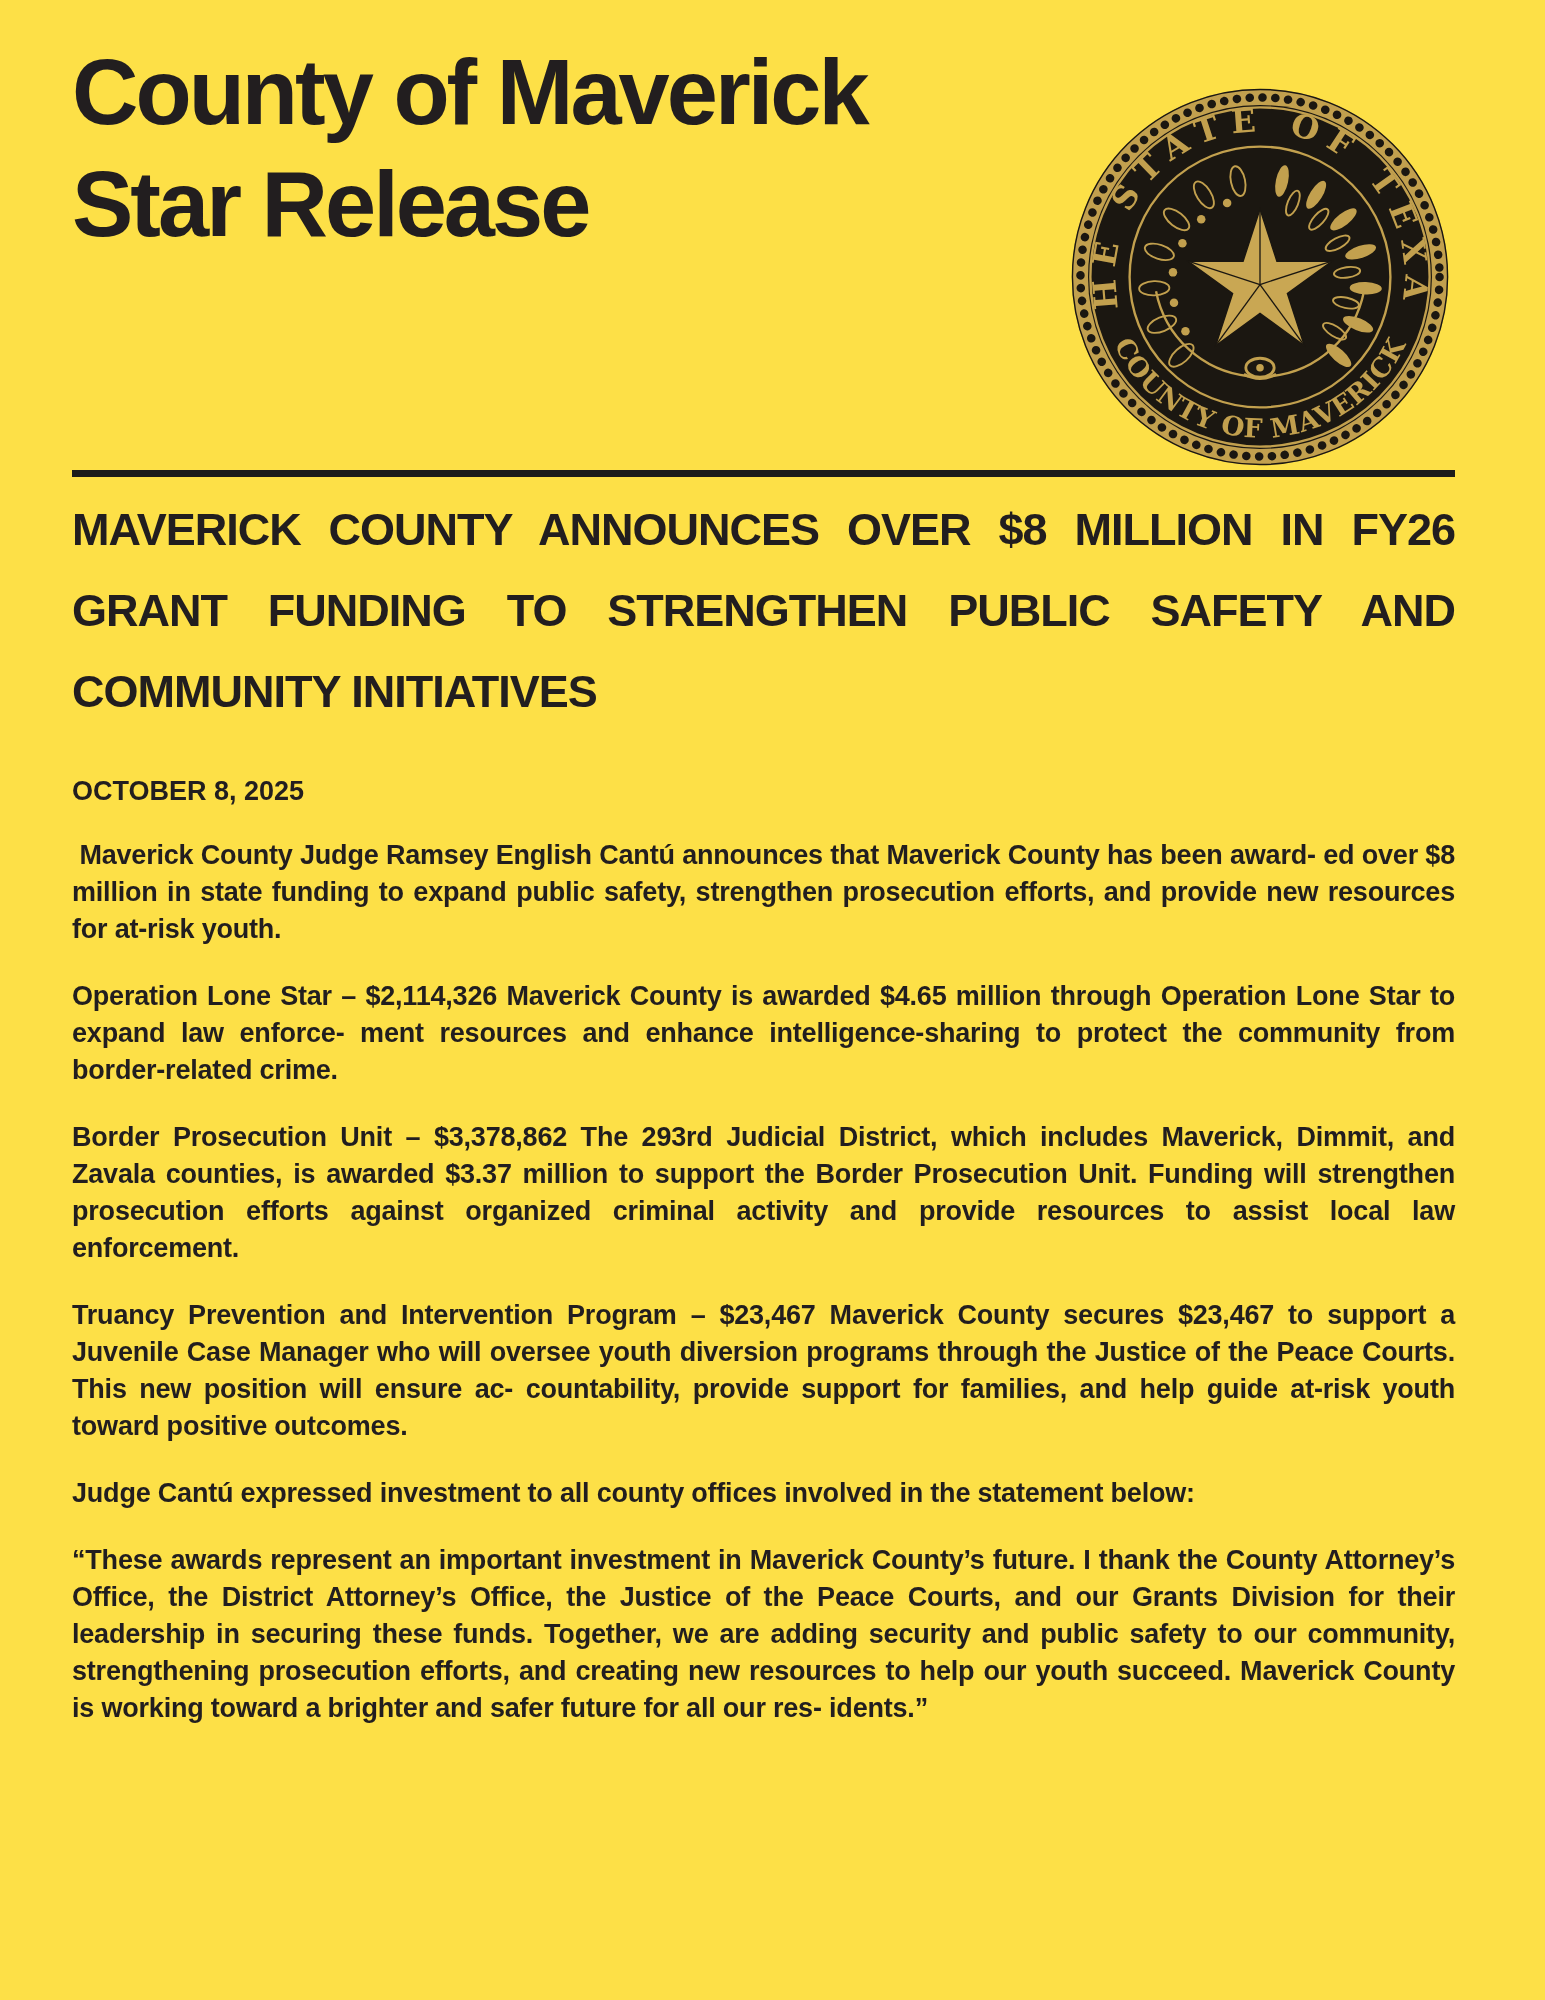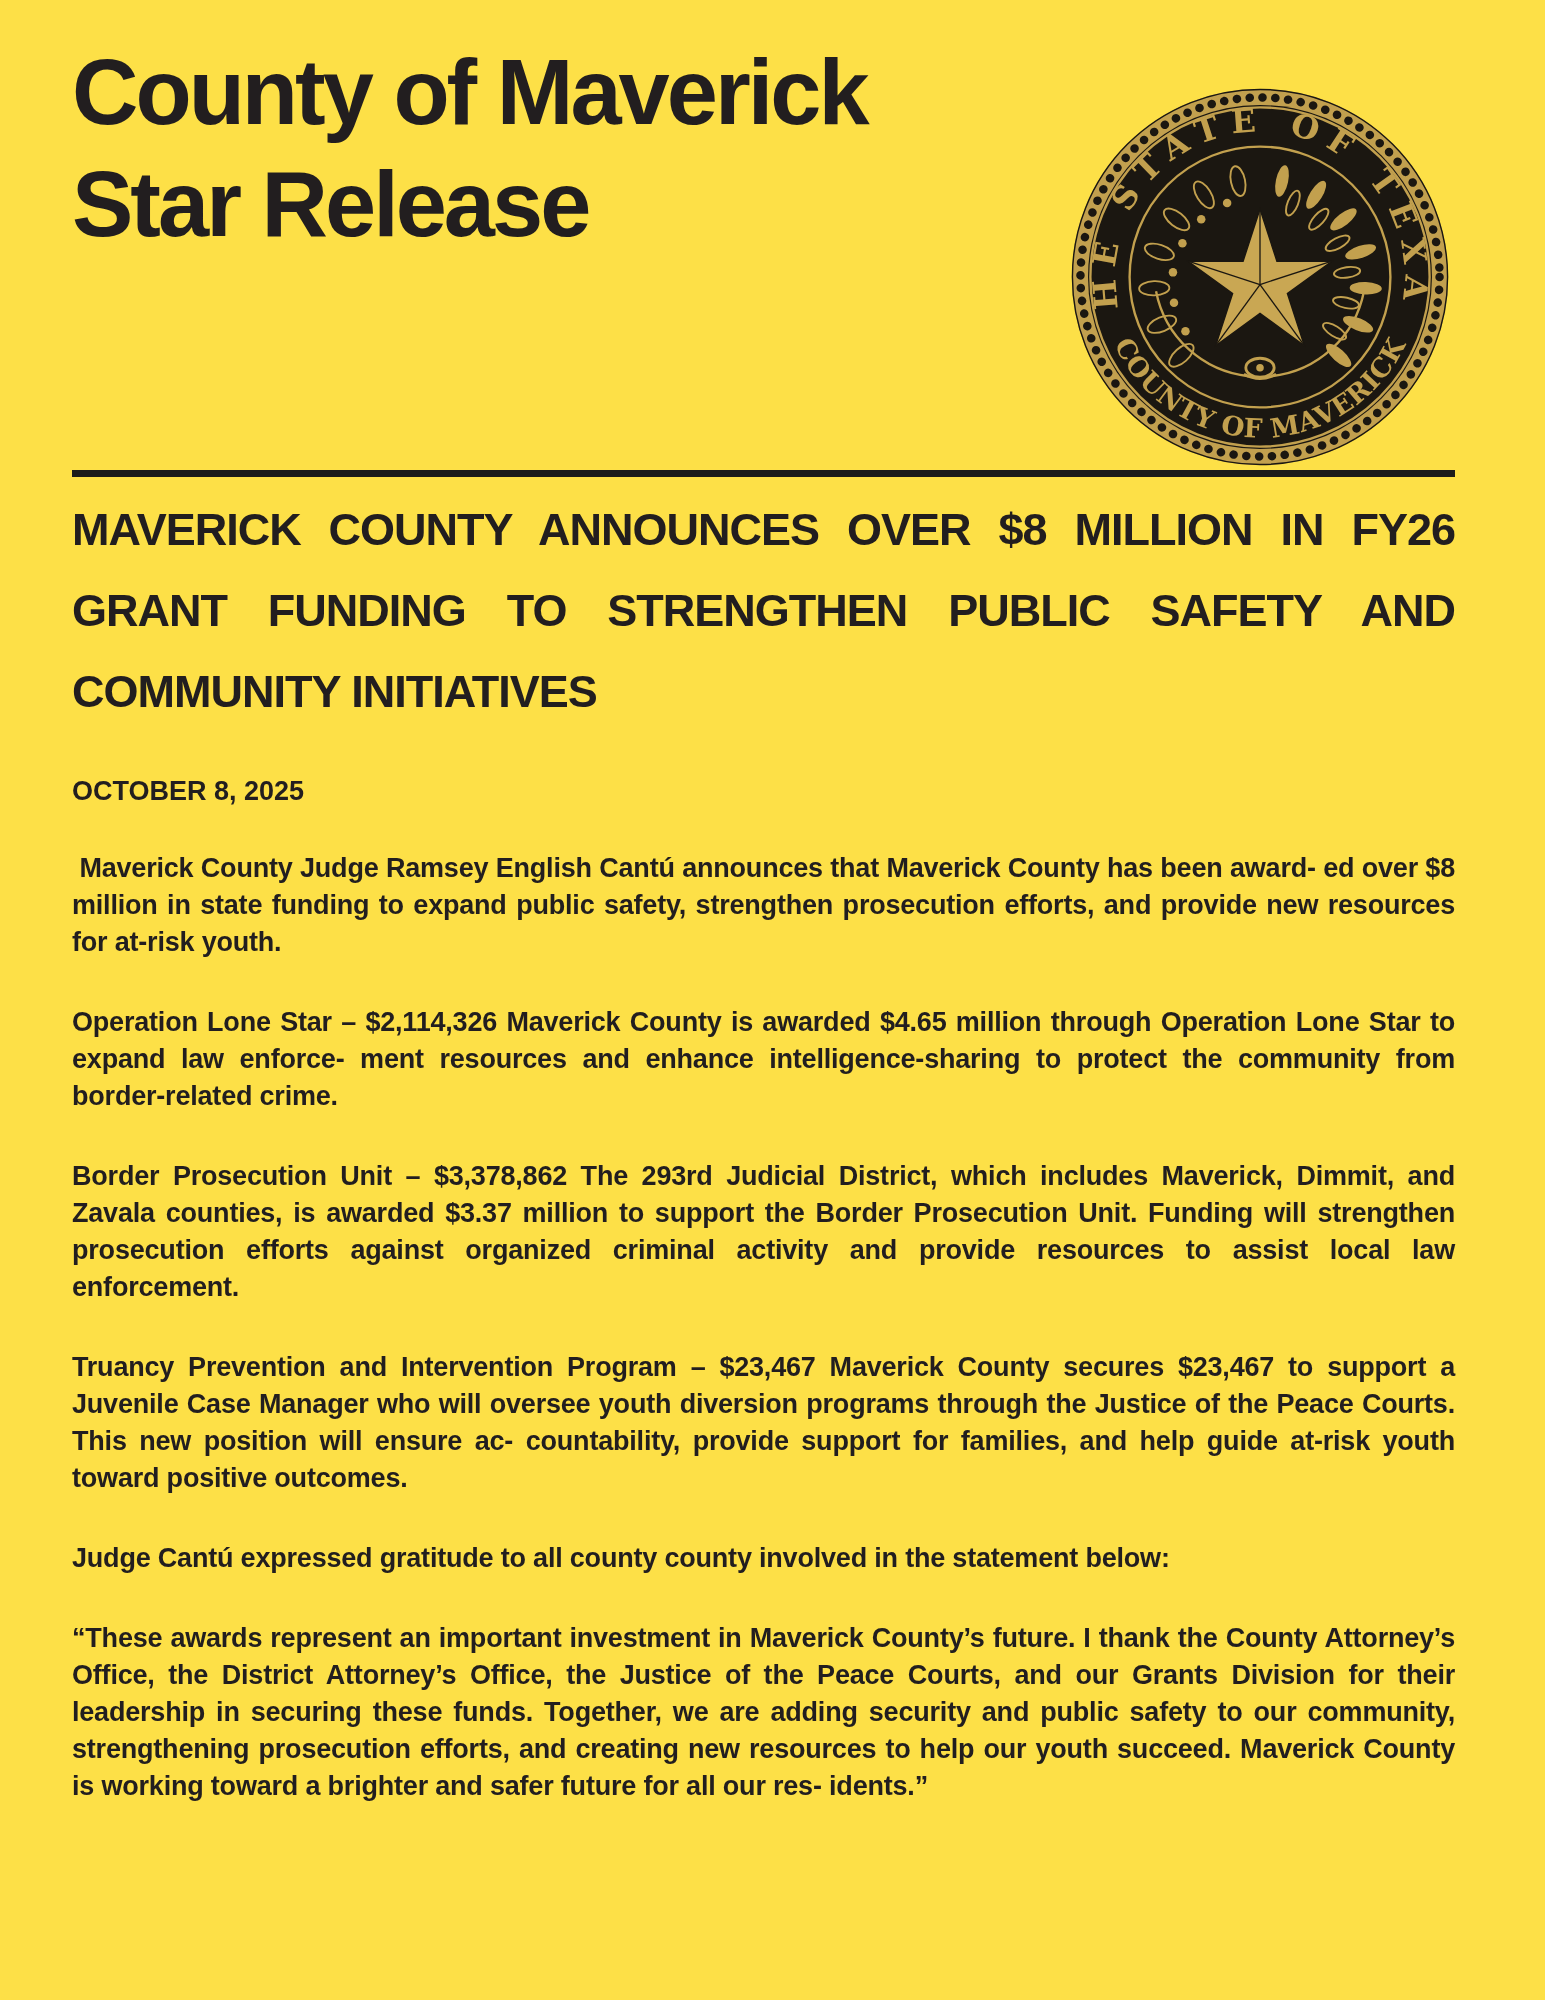--- a/index.html
+++ b/index.html
@@ -63,21 +63,21 @@
     text-align: justify;
     color: #221e1f;
   }
   .dateline {
     margin-top: 44px;
     font-size: 27px;
     font-weight: bold;
     color: #221e1f;
   }
   .body-copy p {
-    margin: 43px 0 0 0;
+    margin: 30px 0 0 0;
     font-size: 27px;
     font-weight: bold;
     line-height: 37px;
     letter-spacing: -0.2px;
     text-align: justify;
     color: #221e1f;
   }
   .seal text {
     font-family: "DejaVu Serif", "Liberation Serif", serif;
     font-weight: bold;
@@ -182,17 +182,17 @@
 
   <h2 class="headline">MAVERICK COUNTY ANNOUNCES OVER $8 MILLION IN FY26 GRANT FUNDING TO STRENGTHEN PUBLIC SAFETY AND COMMUNITY INITIATIVES</h2>
 
   <div class="dateline">OCTOBER 8, 2025</div>
 
   <div class="body-copy">
     <p>&nbsp;Maverick County Judge Ramsey English Cantú announces that Maverick County has been award- ed over $8 million in state funding to expand public safety, strengthen prosecution efforts, and provide new resources for at-risk youth.</p>
     <p>Operation Lone Star – $2,114,326 Maverick County is awarded $4.65 million through Operation Lone Star to expand law enforce- ment resources and enhance intelligence-sharing to protect the community from border-related crime.</p>
     <p>Border Prosecution Unit – $3,378,862 The 293rd Judicial District, which includes Maverick, Dimmit, and Zavala counties, is awarded $3.37 million to support the Border Prosecution Unit. Funding will strengthen prosecution efforts against organized criminal activity and provide resources to assist local law enforcement.</p>
     <p>Truancy Prevention and Intervention Program – $23,467 Maverick County secures $23,467 to support a Juvenile Case Manager who will oversee youth diversion programs through the Justice of the Peace Courts. This new position will ensure ac- countability, provide support for families, and help guide at-risk youth toward positive outcomes.</p>
-    <p>Judge Cantú expressed gratitude to all county county involved in the statement below:</p>
+    <p>Judge Cantú expressed investment to all county offices involved in the statement below:</p>
     <p>“These awards represent an important investment in Maverick County’s future. I thank the County Attorney’s Office, the District Attorney’s Office, the Justice of the Peace Courts, and our Grants Division for their leadership in securing these funds. Together, we are adding security and public safety to our community, strengthening prosecution efforts, and creating new resources to help our youth succeed. Maverick County is working toward a brighter and safer future for all our res- idents.”</p>
   </div>
 
 </div>
 
 </body></html>

